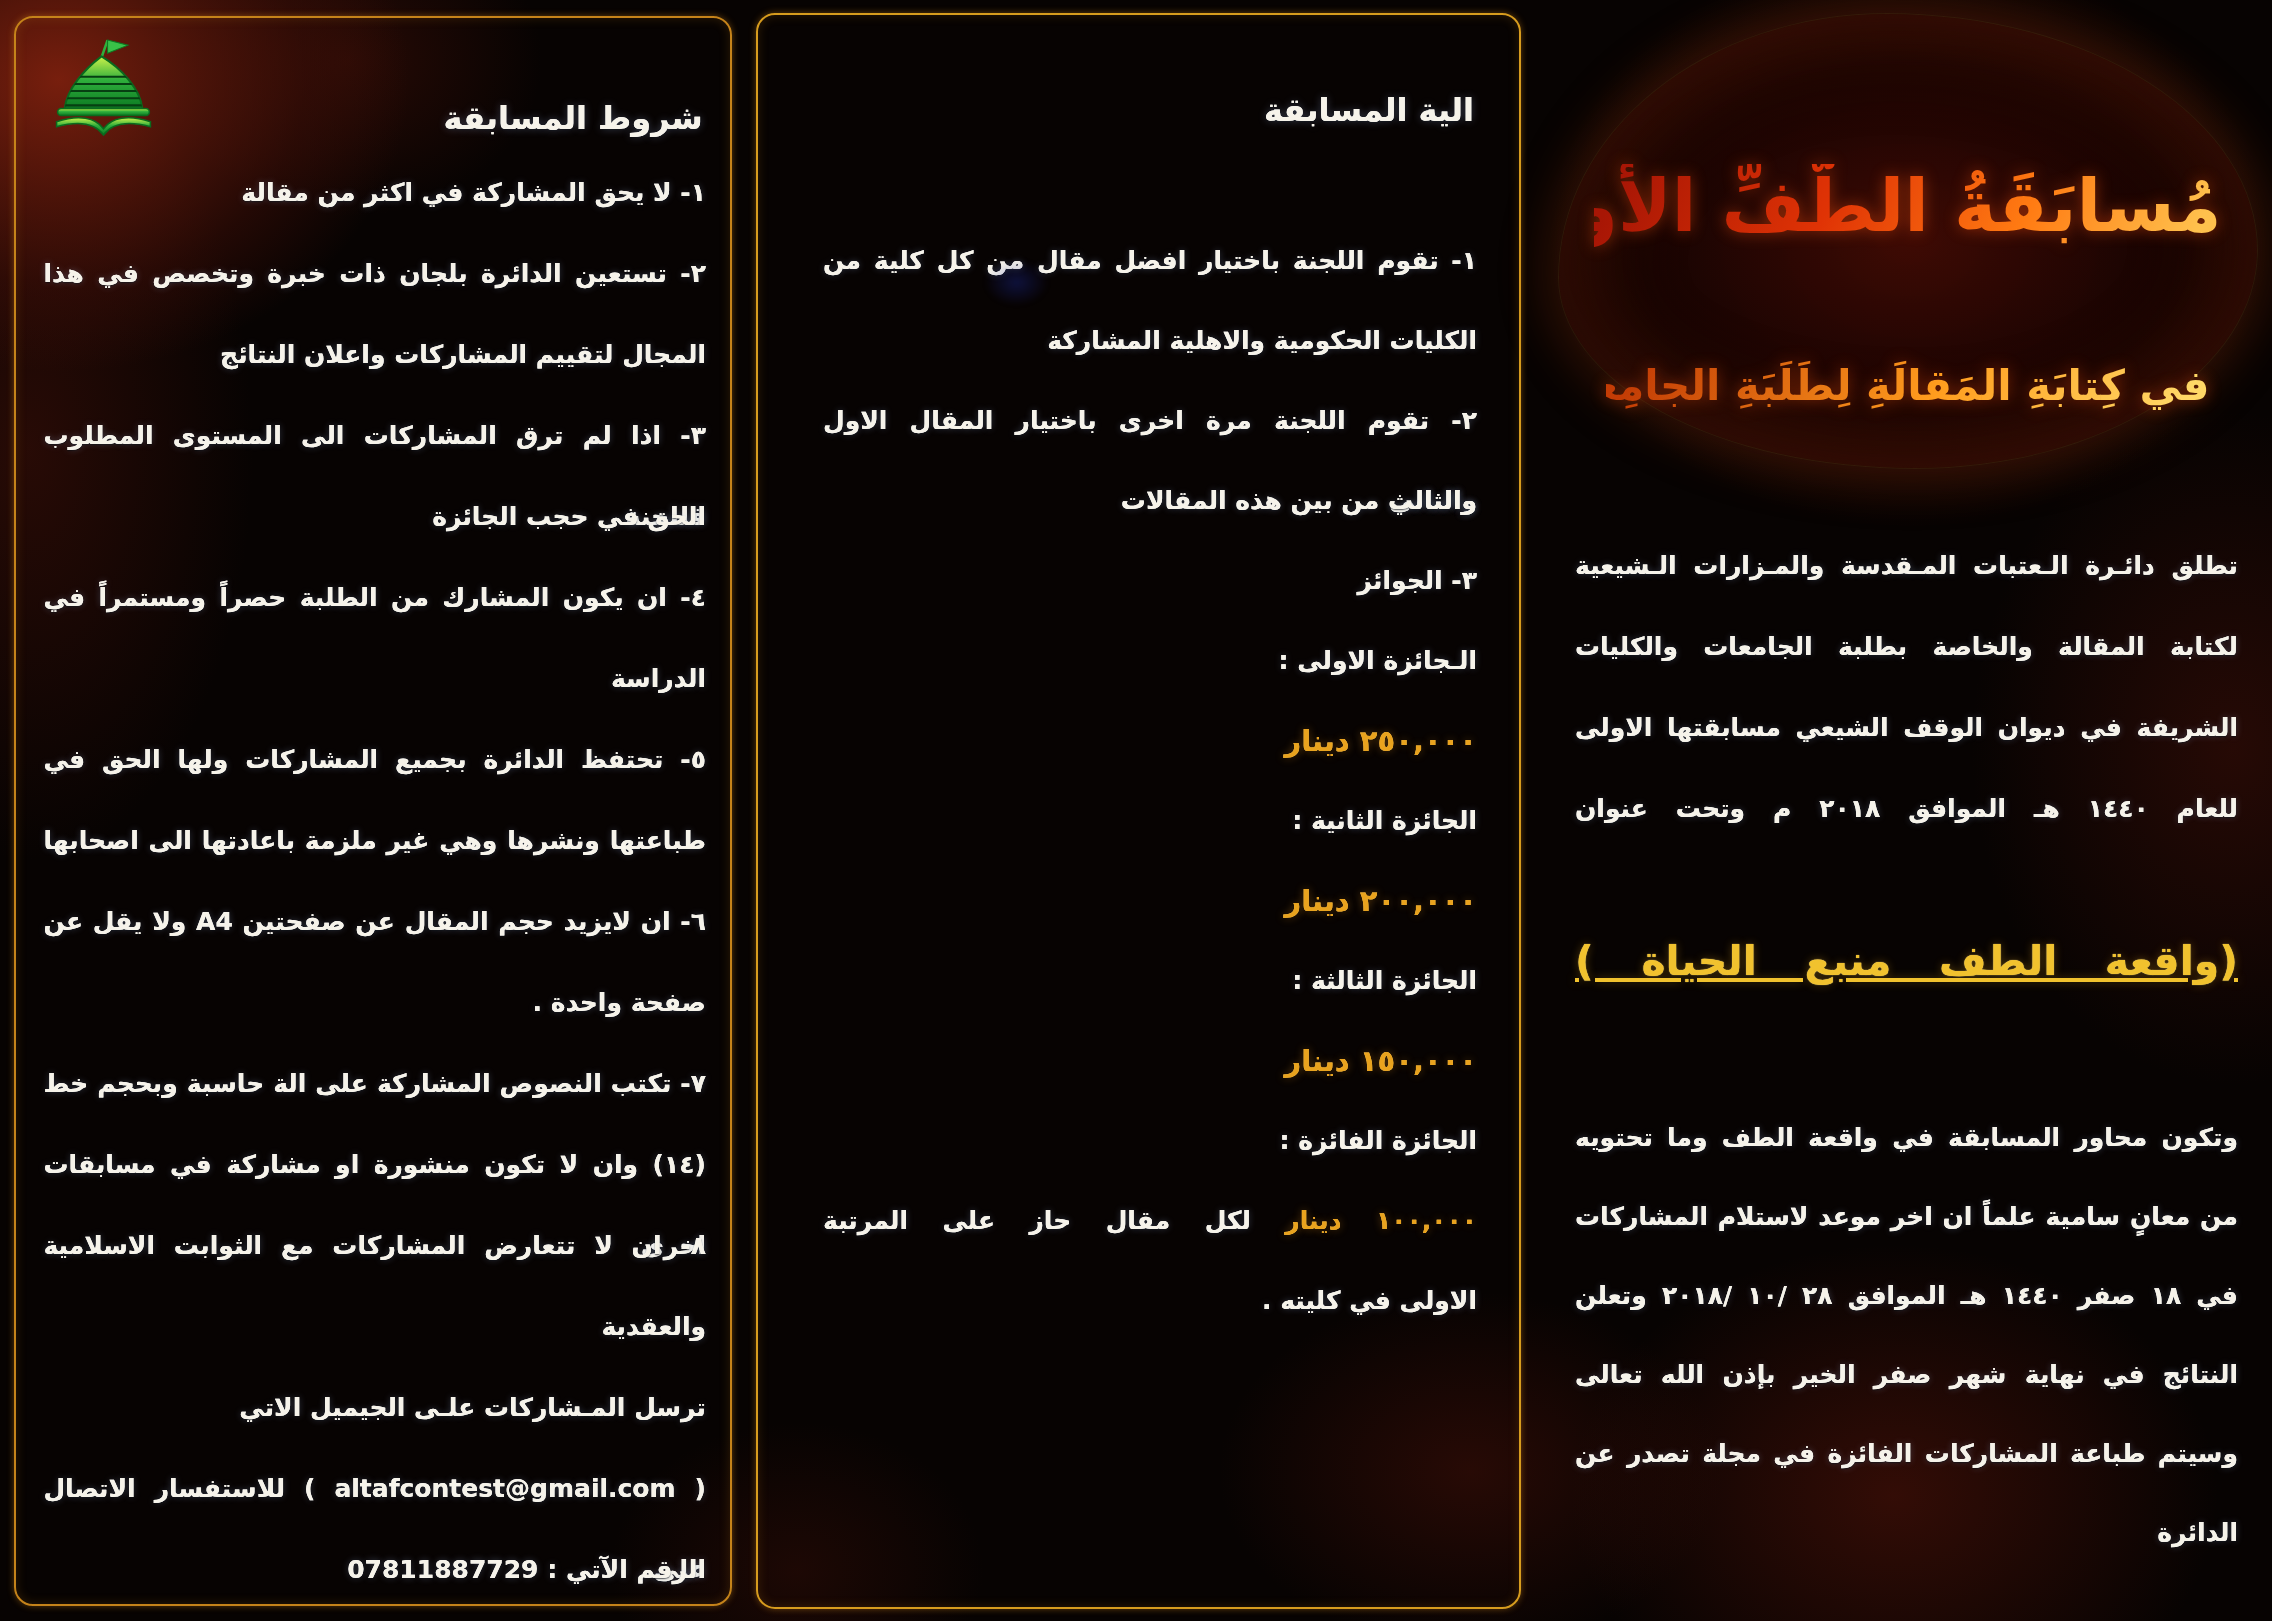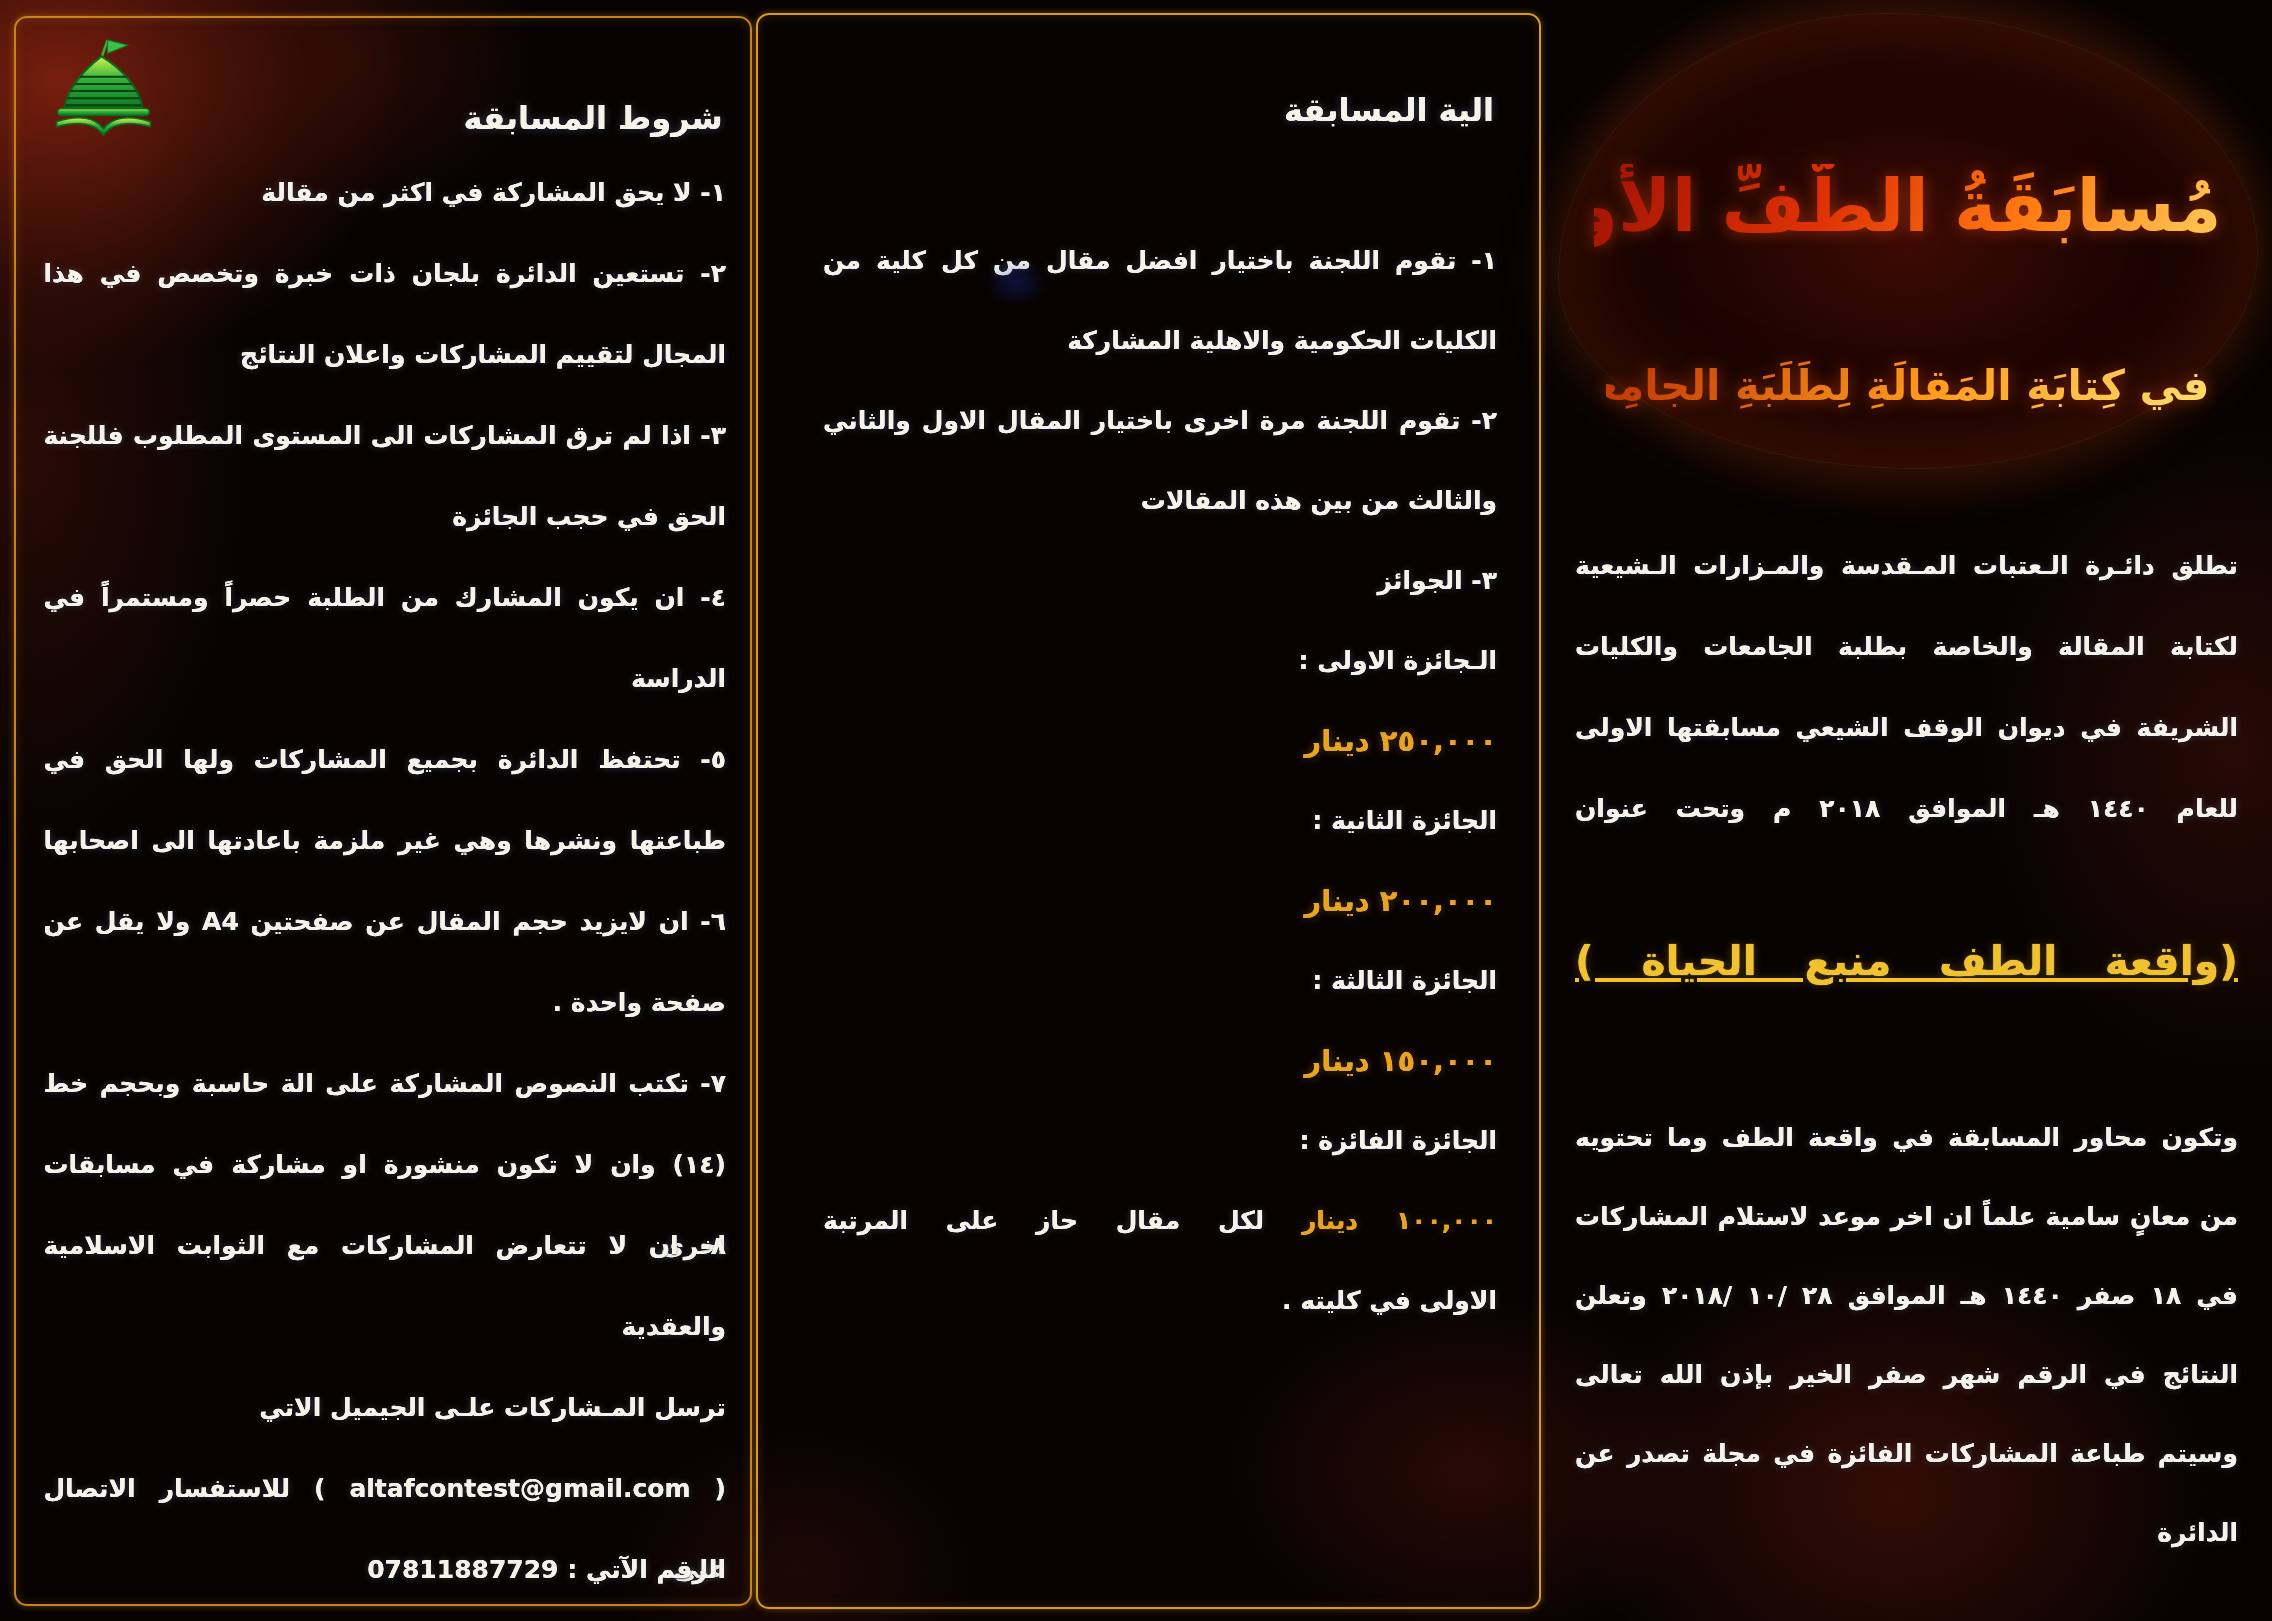--- a/index.html
+++ b/index.html
@@ -16,23 +16,22 @@
       radial-gradient(259px 209px at 349px 60px,  rgba(90,22,10,.40),  rgba(0,0,0,0) 75%),
       radial-gradient(499px 399px at 1910px 239px, rgba(120,30,12,.55), rgba(0,0,0,0) 72%),
       radial-gradient(349px 449px at 2234px 748px, rgba(85,20,10,.40),  rgba(0,0,0,0) 75%),
       radial-gradient(449px 349px at 1895px 1496px, rgba(95,22,10,.50),  rgba(0,0,0,0) 72%),
       radial-gradient(349px 249px at 1471px 1471px, rgba(85,20,10,.42),  rgba(0,0,0,0) 72%),
       radial-gradient(249px 199px at 798px 1571px, rgba(70,18,9,.35),   rgba(0,0,0,0) 75%);
   }
   .panel{
     position:absolute;
     border:2.5px solid #c5831a;
-    border-radius:13px;
+    border-radius:19px;
     box-shadow:0 0 7px rgba(230,150,30,.40), inset 0 0 11px rgba(230,150,30,.18);
-    padding-left:20px;
   }
   .panel.left{left:15px;top:16px;width:714px;height:1586px;border-color:#c5831a;}
   .panel.mid {left:757px;top:13px;width:761px;height:1592px;border-color:#d79c1e;}
 
   .panel-title{
     position:absolute;
     right:27.4px;
     top:70px;
     height:60px;line-height:60px;
     margin:0;
@@ -183,20 +182,20 @@
         <div class="tline justify">تطلق دائـرة الـعتبات المـقدسة  والمـزارات الـشيعية</div>
         <div class="tline justify">لكتابة المقالة  والخاصة بطلبة الجامعات والكليات</div>
         <div class="tline justify">الشريفة في ديوان الوقف الشيعي مسابقتها الاولى</div>
         <div class="tline justify">للعام ١٤٤٠ هـ الموافق ٢٠١٨ م وتحت عنوان</div>
       </div>
     <div class="slogan">(واقعة الطف منبع الحياة )</div>
     <div class="lines lines-body">
         <div class="tline justify">وتكون محاور المسابقة في واقعة الطف وما تحتويه</div>
         <div class="tline justify">من معانٍ سامية علماً ان اخر موعد لاستلام المشاركات</div>
         <div class="tline justify">في ١٨ صفر ١٤٤٠ هـ الموافق ٢٨ /١٠ /٢٠١٨ وتعلن</div>
-        <div class="tline justify">النتائج في الرقم شهر صفر الخير بإذن الله تعالى</div>
+        <div class="tline justify">النتائج في نهاية شهر صفر الخير بإذن الله تعالى</div>
         <div class="tline justify">وسيتم طباعة المشاركات الفائزة  في مجلة تصدر عن</div>
         <div class="tline right">الدائرة</div>
       </div>
   </section>
 
 </div>
 
 
 </body></html>

